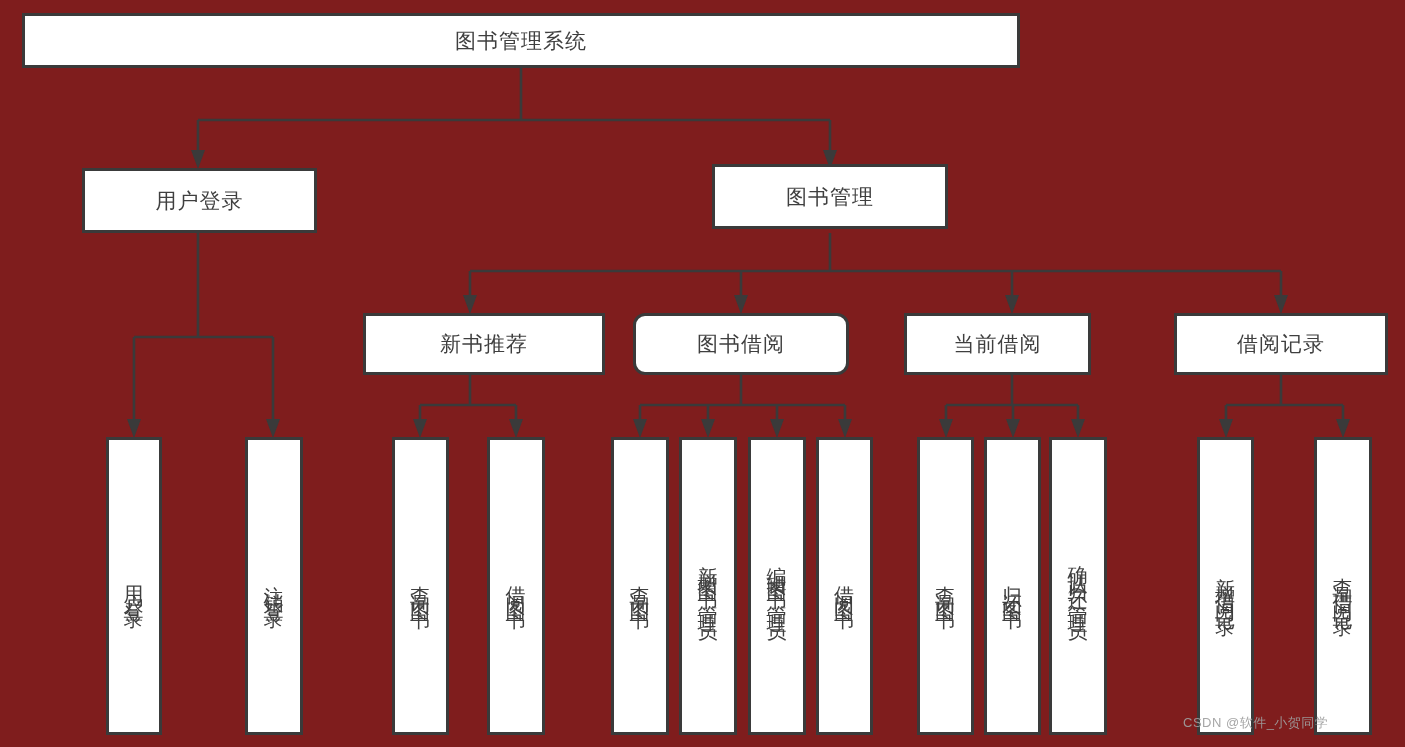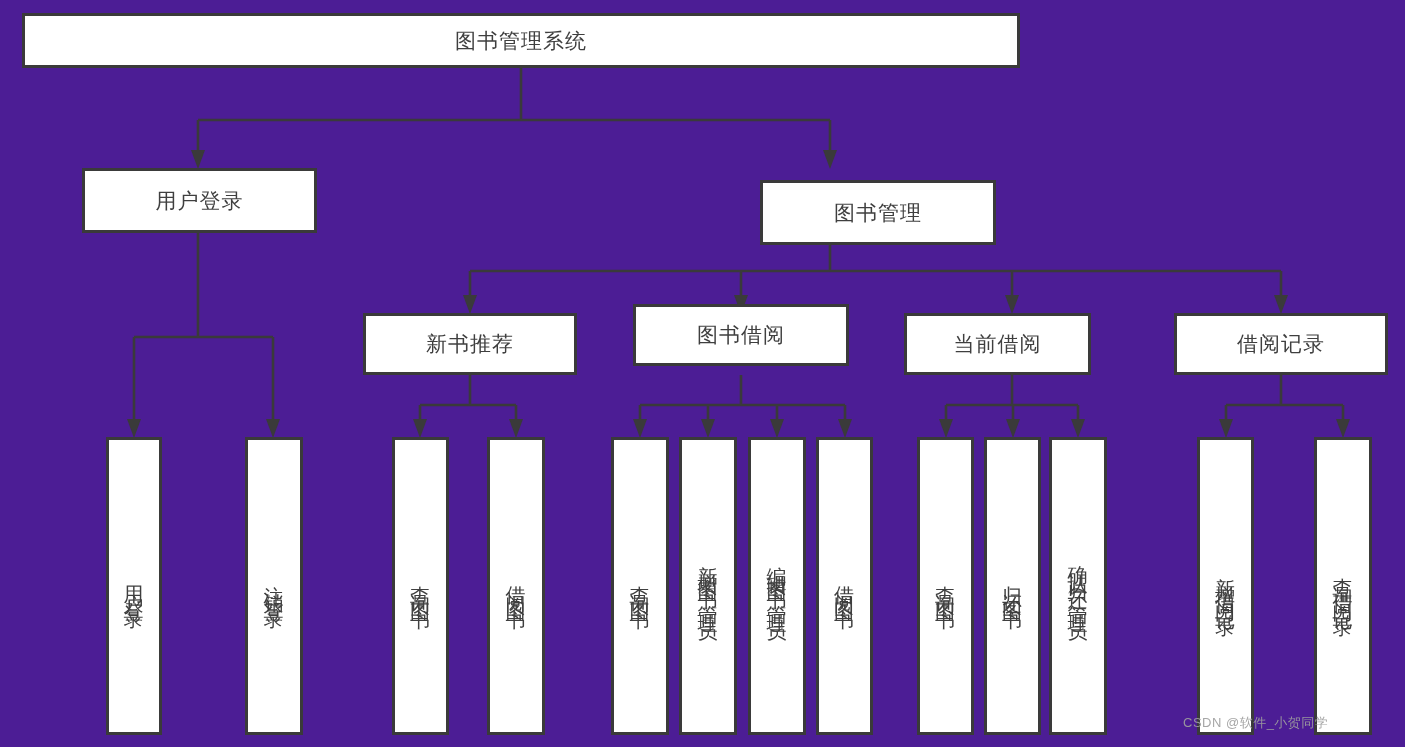--- a/index.html
+++ b/index.html
@@ -3,21 +3,21 @@
 <meta charset="utf-8">
 <style>
   * { margin: 0; padding: 0; box-sizing: border-box; }
   html, body { background: #ffffff; }
   body { font-family: "Liberation Sans", sans-serif; }
 
   .stage {
     position: relative;
     width: 1405px;
     height: 747px;
-    background: #4c1d95;
+    background: #7f1d1d;
     overflow: hidden;
   }
 
   svg.connectors {
     position: absolute;
     left: 0; top: 0;
     width: 1405px; height: 747px;
     pointer-events: none;
   }
 
@@ -106,28 +106,28 @@
     </g>
   </svg>
 
   <div class="node hbox" style="left:22px; top:13px; width:998px; height:55px;">
     <span>图书管理系统</span>
   </div>
 
   <div class="node hbox" style="left:82px; top:168px; width:235px; height:65px;">
     <span>用户登录</span>
   </div>
-  <div class="node hbox" style="left:712px; top:180px; width:236px; height:65px;margin-left:48px;">
+  <div class="node hbox" style="left:712px; top:164px; width:236px; height:65px;">
     <span>图书管理</span>
   </div>
 
-  <div class="node hbox" style="left:363px; top:313px; width:214px; height:62px;">
+  <div class="node hbox" style="left:363px; top:313px; width:242px; height:62px;">
     <span>新书推荐</span>
   </div>
-  <div class="node hbox" style="left:633px; top:304px; width:216px; height:62px;">
+  <div class="node hbox" style="left:633px; top:313px; width:216px; height:62px;border-radius:12px;">
     <span>图书借阅</span>
   </div>
   <div class="node hbox" style="left:904px; top:313px; width:187px; height:62px;">
     <span>当前借阅</span>
   </div>
   <div class="node hbox" style="left:1174px; top:313px; width:214px; height:62px;">
     <span>借阅记录</span>
   </div>
 
   <div class="node vbox" style="left:106px; top:437px; width:56px; height:298px;">

